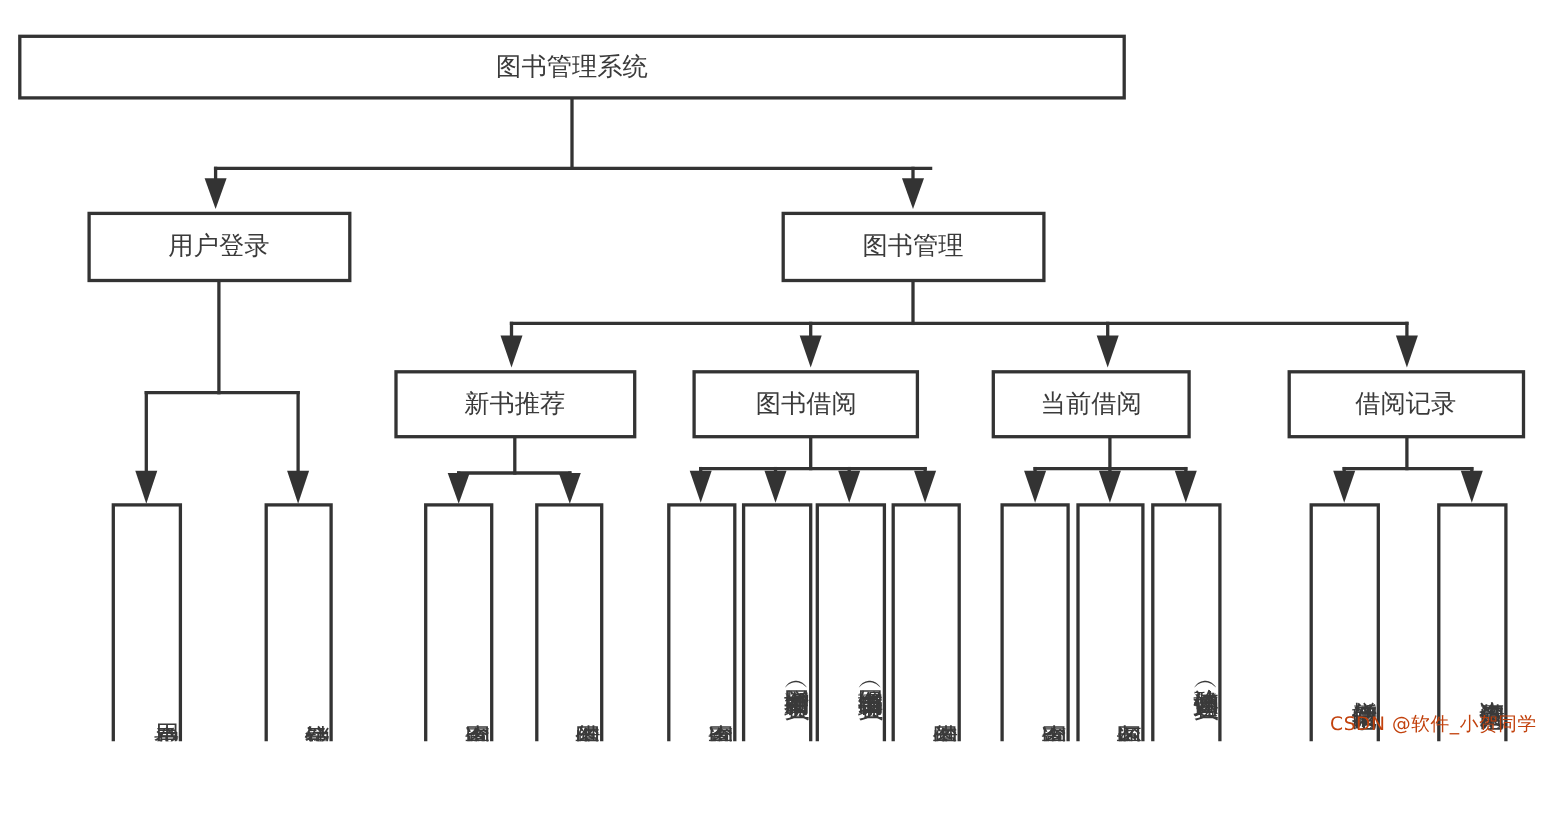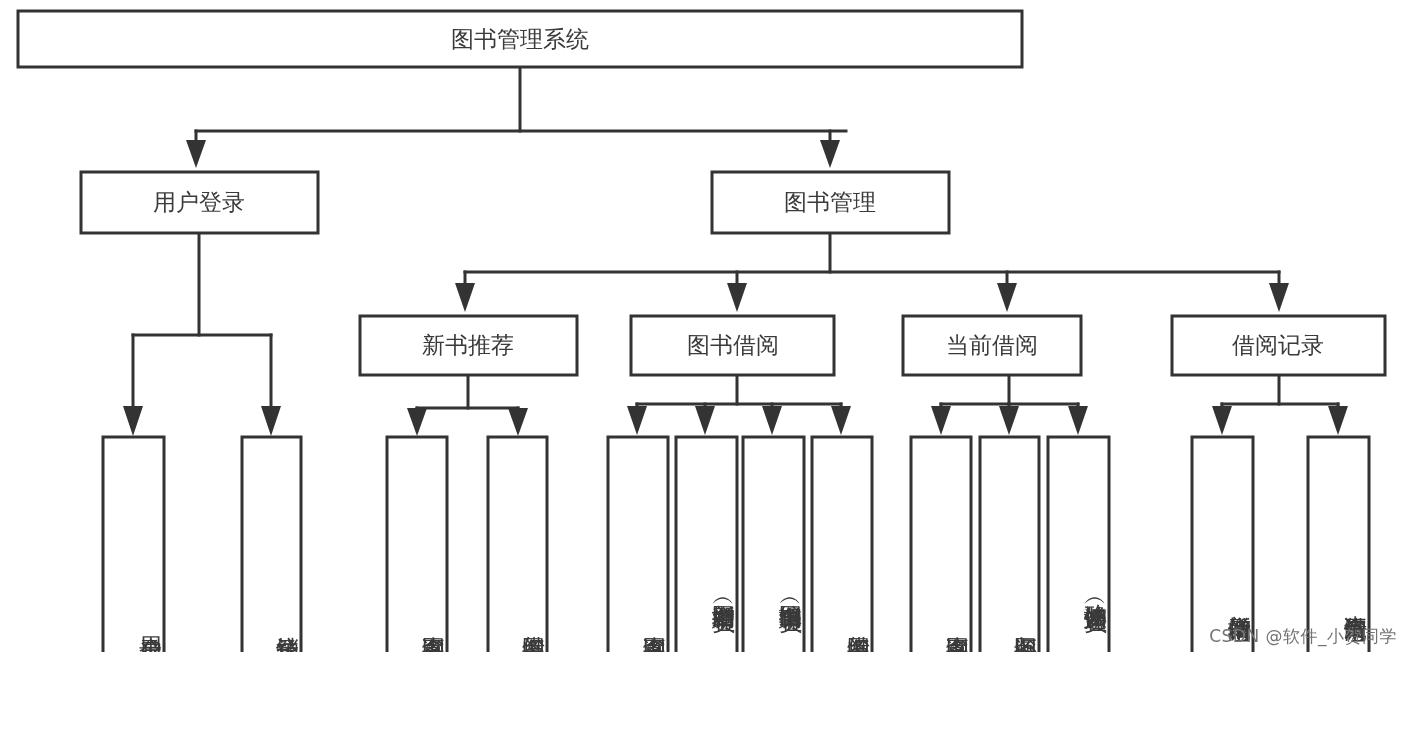--- a/index.html
+++ b/index.html
@@ -9,20 +9,21 @@
   }
   body {
     font-family: "DejaVu Sans", "Liberation Sans", sans-serif;
   }
   #page {
     position: relative;
     width: 1405px;
     height: 652px;
     background: #ffffff;
     overflow: hidden;
+    margin-top: 22px;
   }
   svg#diagram {
     position: absolute;
     left: 0;
     top: 0;
     width: 1405px;
     height: 747px;
     display: block;
   }
   .node-rect {
@@ -61,21 +62,21 @@
     justify-content: center;
     white-space: nowrap;
     pointer-events: none;
   }
   .watermark {
     position: absolute;
     right: 8px;
     bottom: 4px;
     font-family: "DejaVu Sans", "Liberation Sans", sans-serif;
     font-size: 17px;
-    color: #737373;
+    color: #c2410c;
     white-space: nowrap;
     letter-spacing: 0.5px;
   }
 </style>
 </head>
 <body>
 
 <div id="page">
 
   <svg id="diagram" viewBox="0 0 1405 747">

